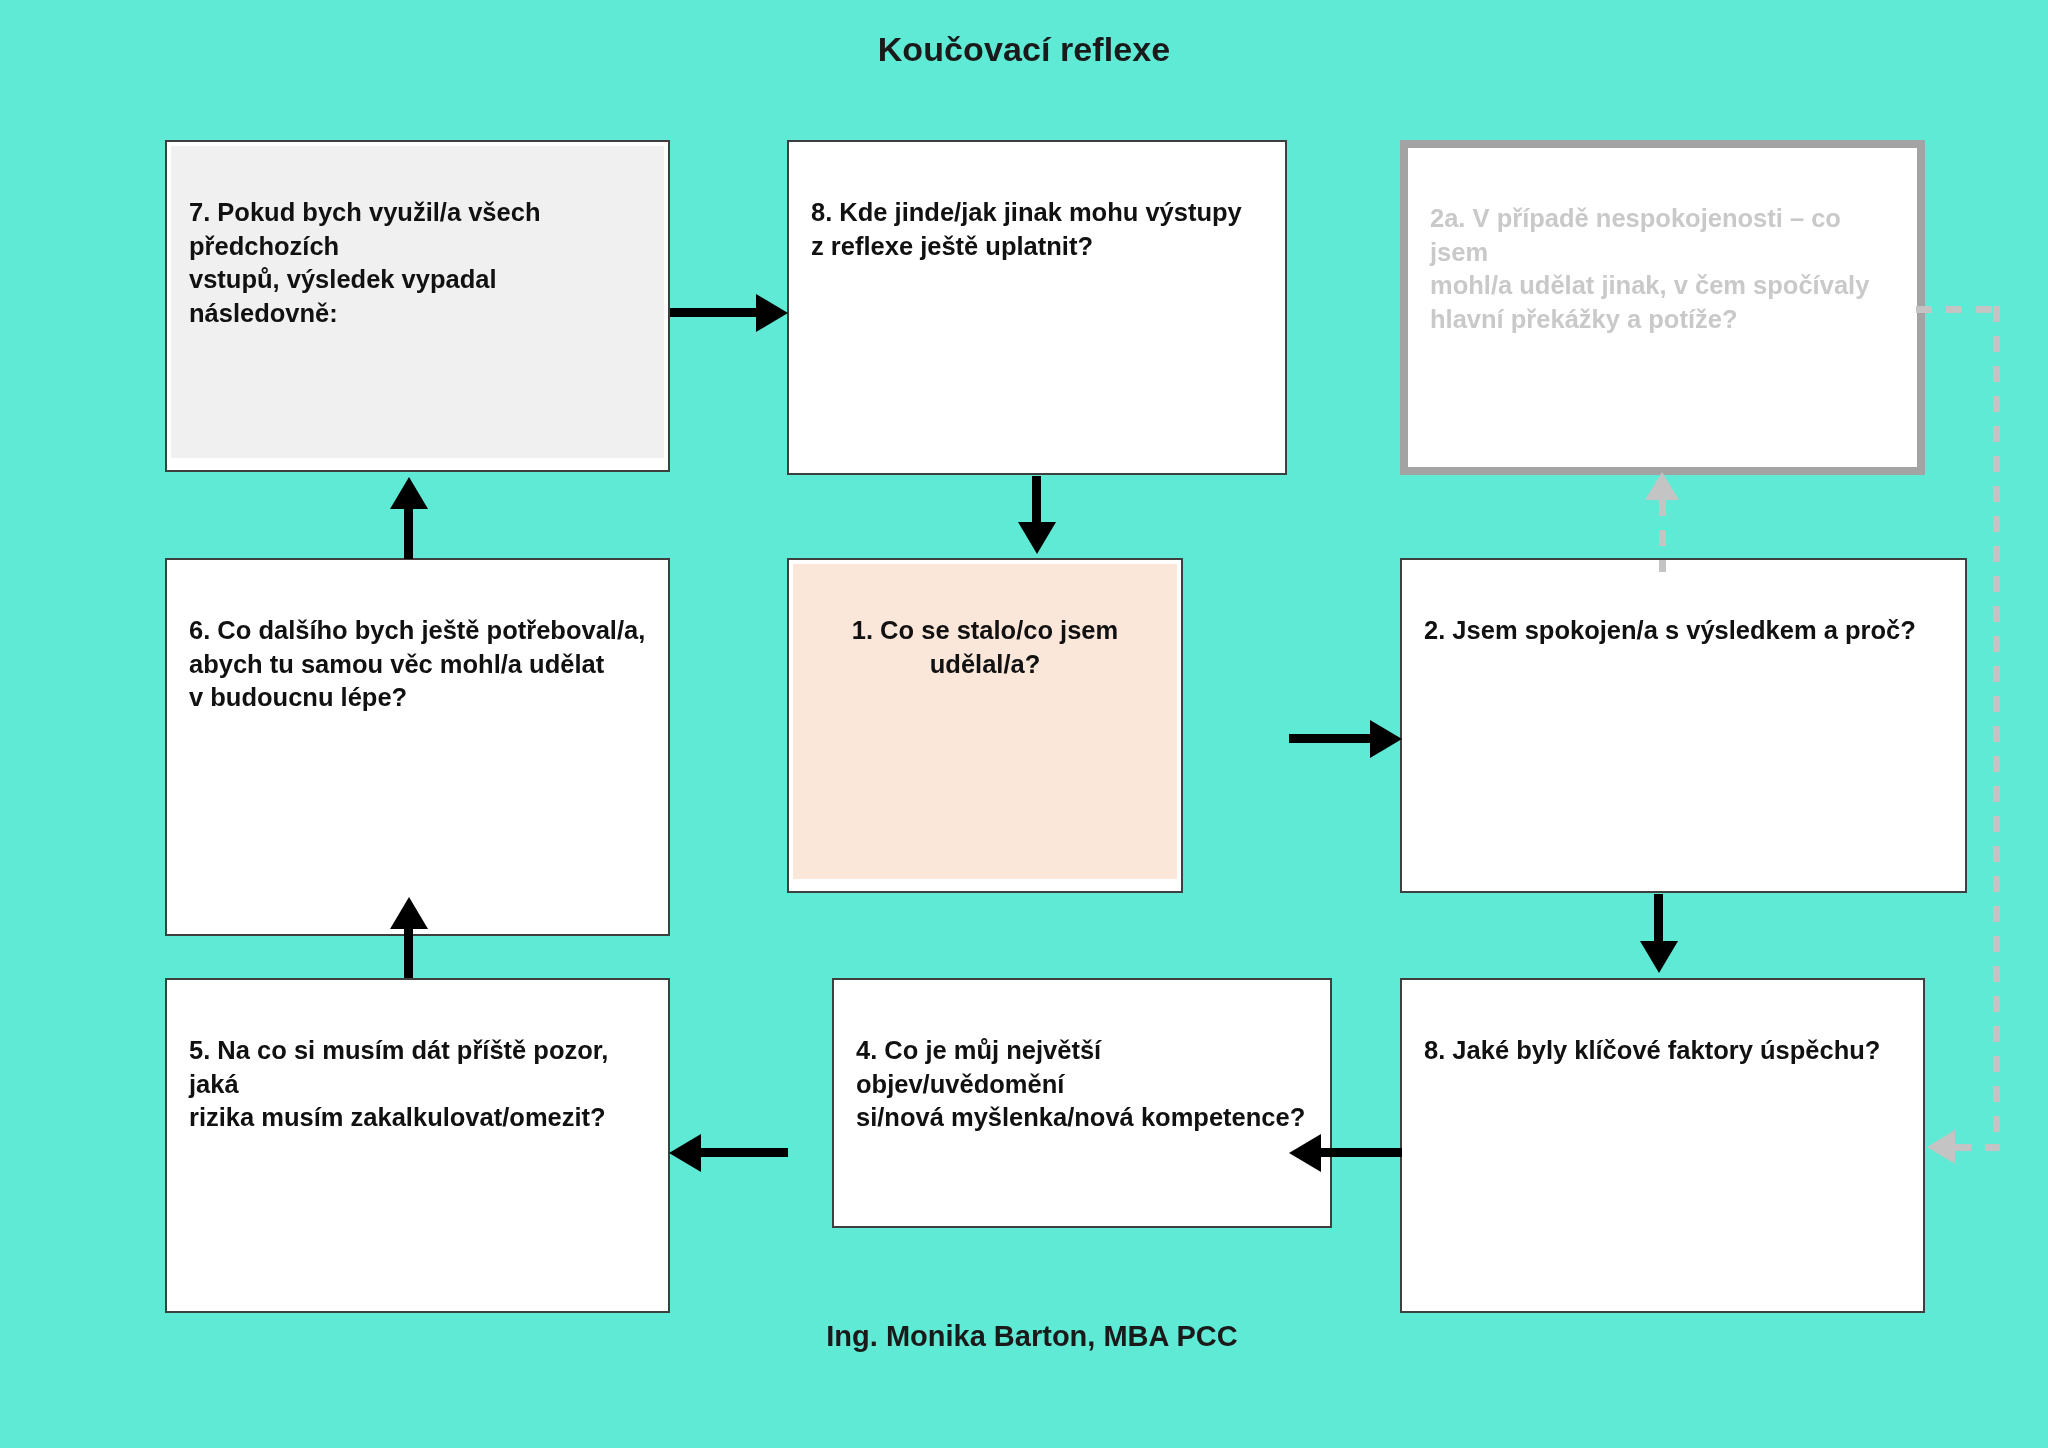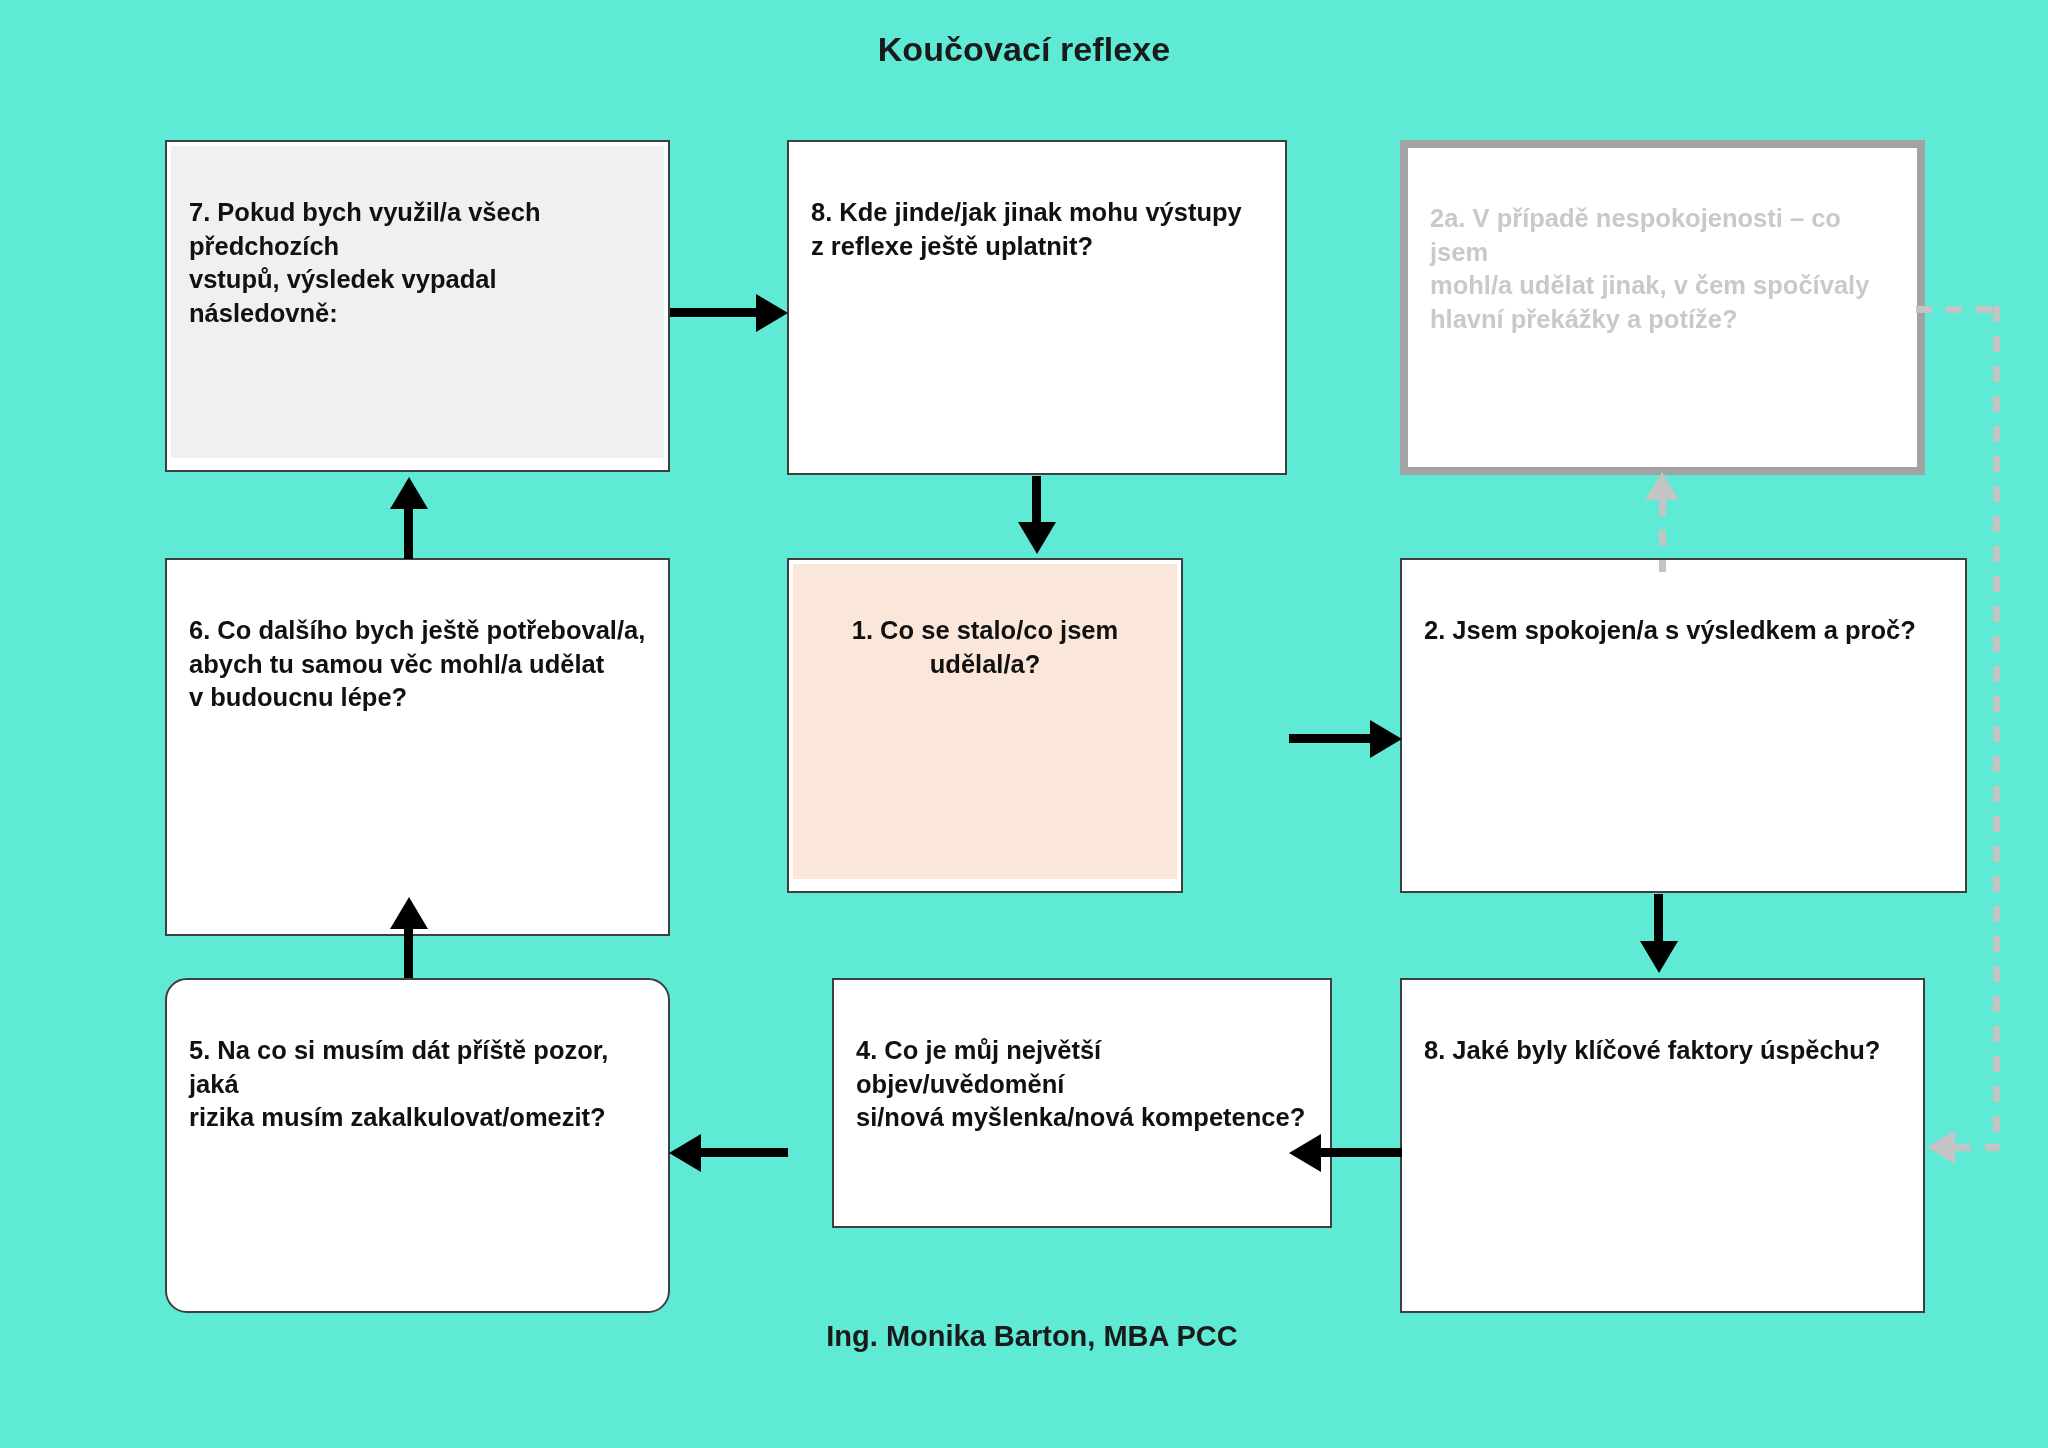--- a/index.html
+++ b/index.html
@@ -166,21 +166,21 @@
 
   <div class="box filled-peach" style="left:787px; top:558px; width:396px; height:335px;">
     <div class="fill"></div>
     <div class="box-label centered">1. Co se stalo/co jsem udělal/a?</div>
   </div>
 
   <div class="box" style="left:1400px; top:558px; width:567px; height:335px;">
     <div class="box-label">2. Jsem spokojen/a s výsledkem a proč?</div>
   </div>
 
-  <div class="box" style="left:165px; top:978px; width:505px; height:335px;border-radius:22px;">
+  <div class="box" style="left:165px; top:978px; width:505px; height:335px;">
     <div class="box-label">5. Na co si musím dát příště pozor, jaká
 rizika musím zakalkulovat/omezit?</div>
   </div>
 
   <div class="box" style="left:832px; top:978px; width:500px; height:250px;text-decoration:underline;">
     <div class="box-label">4. Co je můj největší objev/uvědomění
 si/nová myšlenka/nová kompetence?</div>
   </div>
 
   <div class="box" style="left:1400px; top:978px; width:525px; height:335px;">

